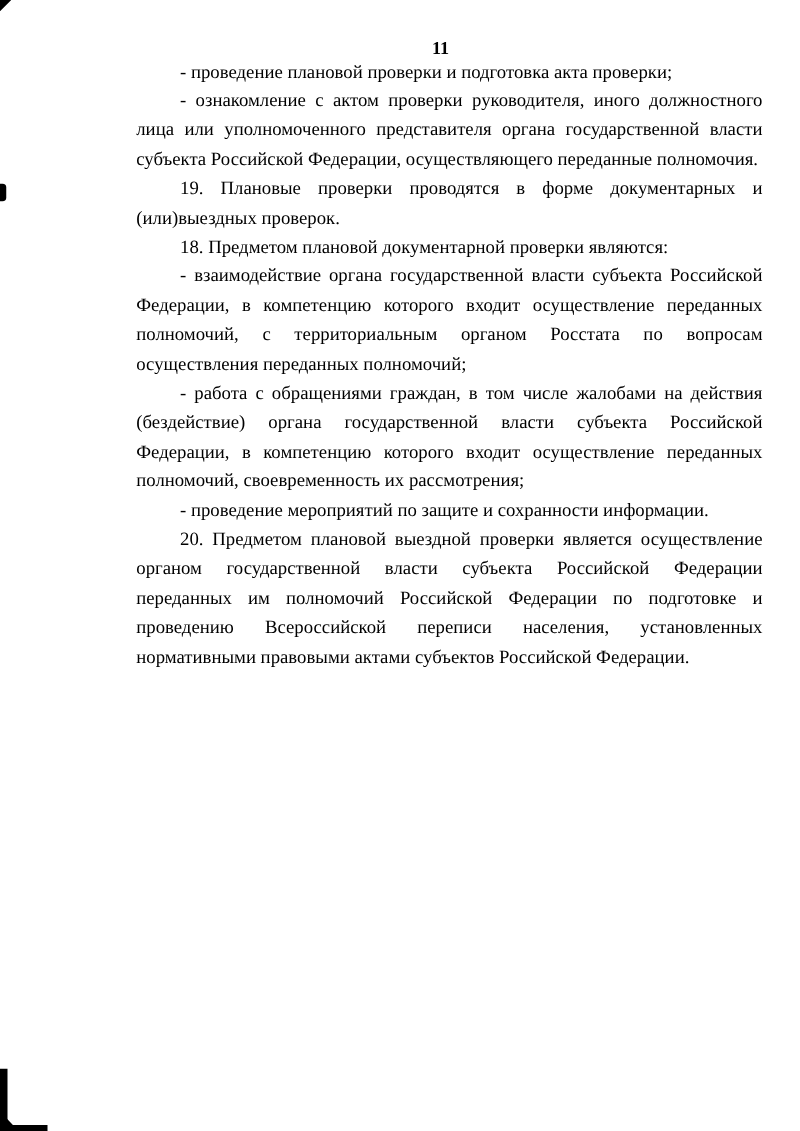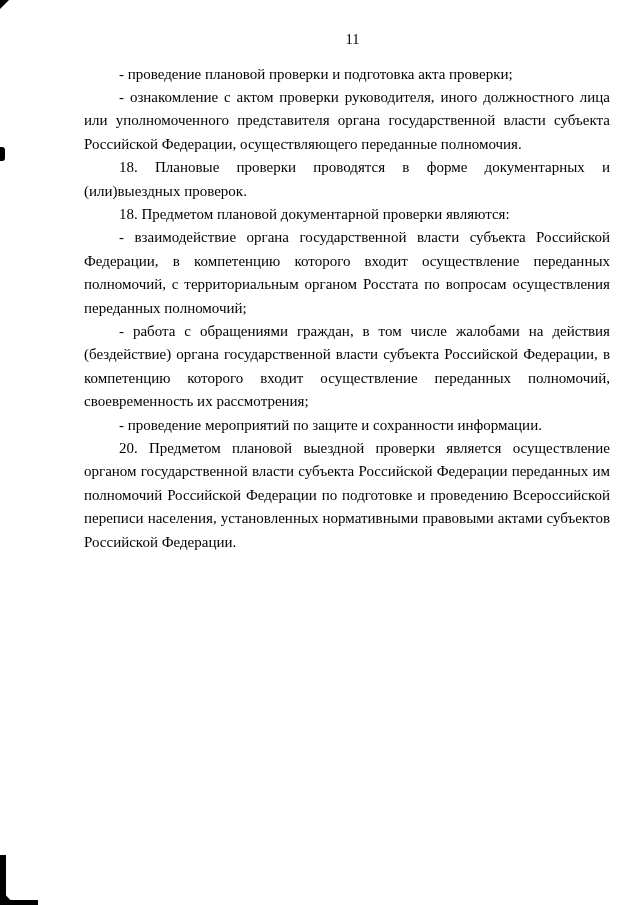--- a/index.html
+++ b/index.html
@@ -13,25 +13,26 @@
     background: #ffffff;
     color: #000000;
     overflow: hidden;
   }
 
   .page-number {
     padding: 32px 30px 0 95px;
     text-align: center;
     font-size: 14.5px;
     line-height: 1;
+    font-weight: bold;
   }
 
   .body-text {
-    margin-top: 16px;
-    padding: 0 30px 0 84px;
+    margin-top: 0;
+    padding: 0 30px 0 109px;
     font-size: 15px;
     line-height: 23.4px;
     text-align: justify;
   }
 
   .para {
     text-indent: 35px;
     margin: 0;
   }
 
@@ -59,21 +60,21 @@
 </head>
 <body>
 
 <div class="page">
 
   <div class="page-number">11</div>
 
   <div class="body-text">
     <p class="para">- проведение плановой проверки и подготовка акта проверки;</p>
     <p class="para">- ознакомление с актом проверки руководителя, иного должностного лица или уполномоченного представителя органа государственной власти субъекта Российской Федерации, осуществляющего переданные полномочия.</p>
-    <p class="para">18. Плановые проверки проводятся в форме документарных и (или)выездных проверок.</p>
+    <p class="para">19. Плановые проверки проводятся в форме документарных и (или)выездных проверок.</p>
     <p class="para">18. Предметом плановой документарной проверки являются:</p>
     <p class="para">- взаимодействие органа государственной власти субъекта Российской Федерации, в компетенцию которого входит осуществление переданных полномочий, с территориальным органом Росстата по вопросам осуществления переданных полномочий;</p>
     <p class="para">- работа с обращениями граждан, в том числе жалобами на действия (бездействие) органа государственной власти субъекта Российской Федерации, в компетенцию которого входит осуществление переданных полномочий, своевременность их рассмотрения;</p>
     <p class="para">- проведение мероприятий по защите и сохранности информации.</p>
     <p class="para">20. Предметом плановой выездной проверки является осуществление органом государственной власти субъекта Российской Федерации переданных им полномочий Российской Федерации по подготовке и проведению Всероссийской переписи населения, установленных нормативными правовыми актами субъектов Российской Федерации.</p>
   </div>
 
   <div class="artifact artifact-top-left"></div>
   <div class="artifact artifact-left-edge"></div>
   <div class="artifact artifact-bottom-bar"></div>

